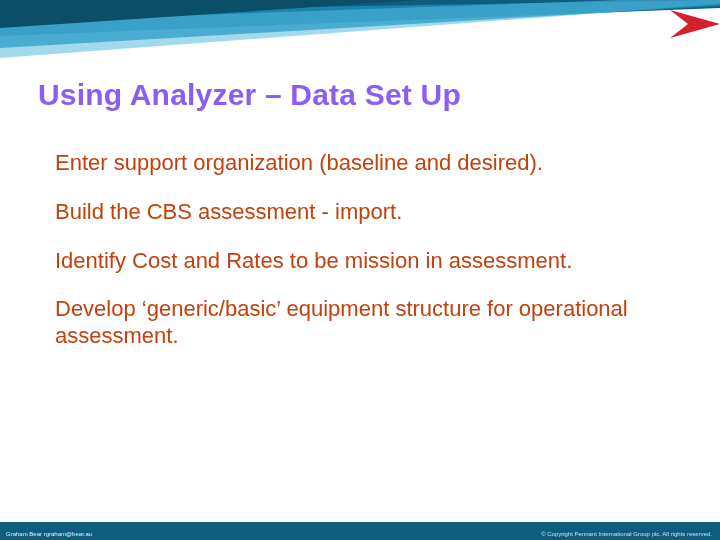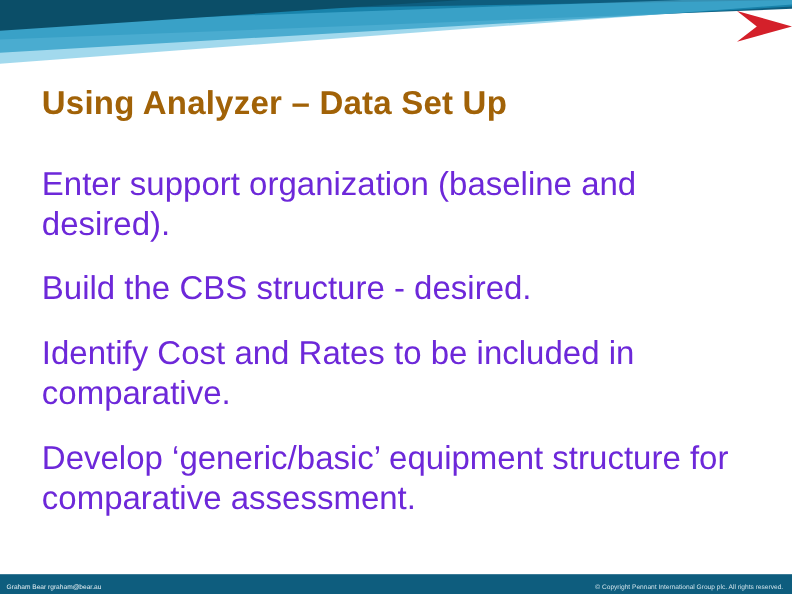--- a/index.html
+++ b/index.html
@@ -25,30 +25,30 @@
     width: 720px;
     height: 80px;
     pointer-events: none;
   }
   .title {
     position: absolute;
     left: 38px;
     top: 78px;
     font-size: 30px;
     font-weight: bold;
-    color: #a16207;
+    color: #8b5cf6;
     letter-spacing: 0.2px;
   }
   .body {
     position: absolute;
-    left: 38px;
+    left: 55px;
     top: 150px;
     width: 640px;
-    color: #6d28d9;
-    font-size: 30px;
+    color: #c2410c;
+    font-size: 22px;
     line-height: 1.22;
   }
   .body p {
     margin: 0 0 22px 0;
   }
   .footer {
     position: absolute;
     left: 0;
     bottom: 0;
     width: 720px;
@@ -81,23 +81,23 @@
     <polygon points="0,12 720,0 720,6 0,48" fill="#1a89b3" opacity="0.85"></polygon>
     <polygon points="0,22 620,0 720,0 720,4 0,58" fill="#55b9df" opacity="0.55"></polygon>
     <polygon points="0,0 420,0 0,28" fill="#0b4e68"></polygon>
     <polygon points="670,10 720,24 670,38 688,24" fill="#d4202a"></polygon>
   </svg>
 
   <div class="title">Using Analyzer – Data Set Up</div>
 
   <div class="body">
     <p>Enter support organization (baseline and desired).</p>
-    <p>Build the CBS structure - desired.</p>
-    <p>Identify Cost and Rates to be included in comparative.</p>
-    <p>Develop ‘generic/basic’ equipment structure for comparative assessment.</p>
+    <p>Build the CBS assessment - import.</p>
+    <p>Identify Cost and Rates to be mission in assessment.</p>
+    <p>Develop ‘generic/basic’ equipment structure for operational assessment.</p>
   </div>
 
   <div class="footer">
     <div class="footer-text">Graham Bear   rgraham@bear.au</div>
     <div class="footer-right">© Copyright Pennant International Group plc. All rights reserved.</div>
   </div>
 
 </div>
 
 </body></html>

